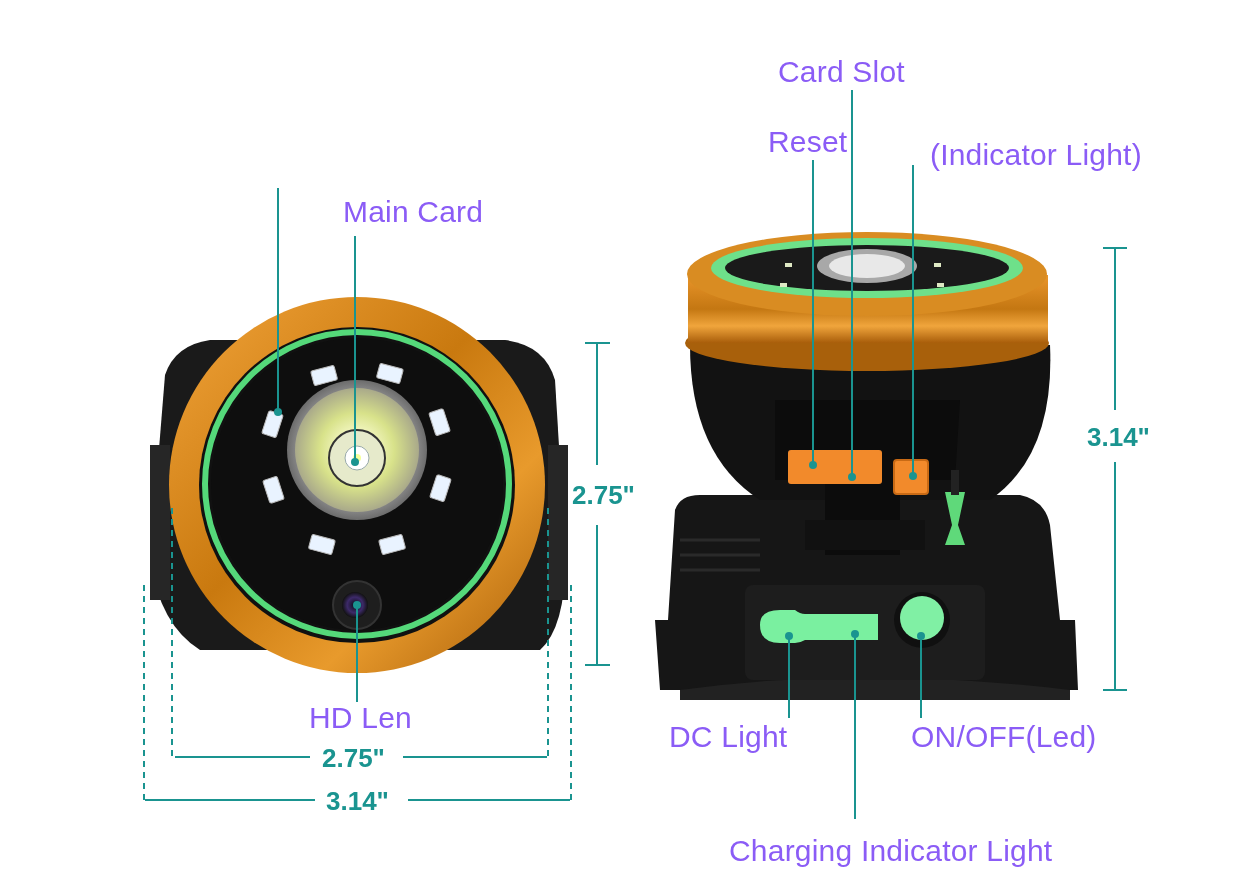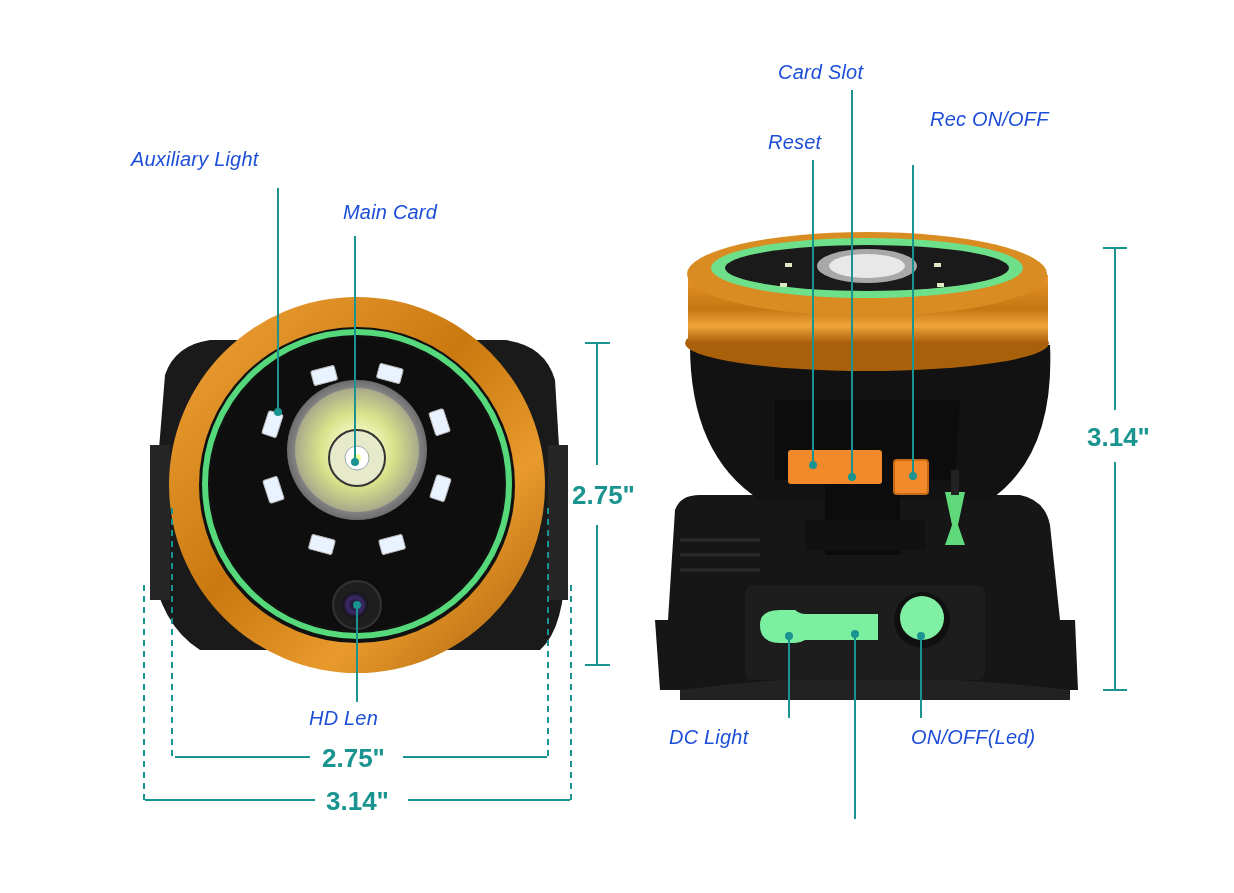--- a/index.html
+++ b/index.html
@@ -1,18 +1,18 @@
 <!DOCTYPE html>
 <html><head>
   <meta charset="utf-8">
   <style>
     html, body { margin: 0; padding: 0; background: #ffffff; }
     body { width: 1234px; height: 893px; position: relative; overflow: hidden; font-family: "Liberation Sans", sans-serif; }
     .canvas { position: absolute; left: 0; top: 0; width: 1234px; height: 893px; }
-    .label { position: absolute; color: #1d4ed8; font-family: "Liberation Sans", sans-serif; font-size: 20px; line-height: 30px; white-space: nowrap; letter-spacing: 0.2px; font-style: italic; }
+    .label { position: absolute; color: #8b5cf6; font-family: "Liberation Sans", sans-serif; font-size: 30px; line-height: 30px; white-space: nowrap; letter-spacing: 0.2px; }
     .dim { position: absolute; color: #1a9490; font-family: "Liberation Sans", sans-serif; font-size: 26px; font-weight: bold; line-height: 30px; white-space: nowrap; }
     svg { position: absolute; left: 0; top: 0; }
   </style>
 </head>
 <body>
 
 <div class="canvas">
 
   <svg width="1234" height="893">
     <defs>
@@ -166,28 +166,28 @@
       <circle cx="357" cy="605" r="4"></circle>
       <circle cx="813" cy="465" r="4"></circle>
       <circle cx="852" cy="477" r="4"></circle>
       <circle cx="913" cy="476" r="4"></circle>
       <circle cx="789" cy="636" r="4"></circle>
       <circle cx="855" cy="634" r="4"></circle>
       <circle cx="921" cy="636" r="4"></circle>
     </g>
   </svg>
 
-  <div class="label" style="left:131px; top:144px;">Auxiliary Light</div>
   <div class="label" style="left:343px; top:197px;">Main Card</div>
   <div class="label" style="left:309px; top:703px;">HD Len</div>
 
   <div class="dim" style="left:572px; top:480px;">2.75"</div>
   <div class="dim" style="left:322px; top:743px;">2.75"</div>
   <div class="dim" style="left:326px; top:786px;">3.14"</div>
 
   <div class="label" style="left:778px; top:57px;">Card Slot</div>
   <div class="label" style="left:768px; top:127px;">Reset</div>
-  <div class="label" style="left:930px; top:104px;">Rec ON/OFF</div>
+  <div class="label" style="left:930px; top:140px;">(Indicator Light)</div>
   <div class="label" style="left:669px; top:722px;">DC Light</div>
   <div class="label" style="left:911px; top:722px;">ON/OFF(Led)</div>
+  <div class="label" style="left:729px; top:836px;">Charging Indicator Light</div>
 
   <div class="dim" style="left:1087px; top:422px;">3.14"</div>
 </div>
 
 </body></html>

